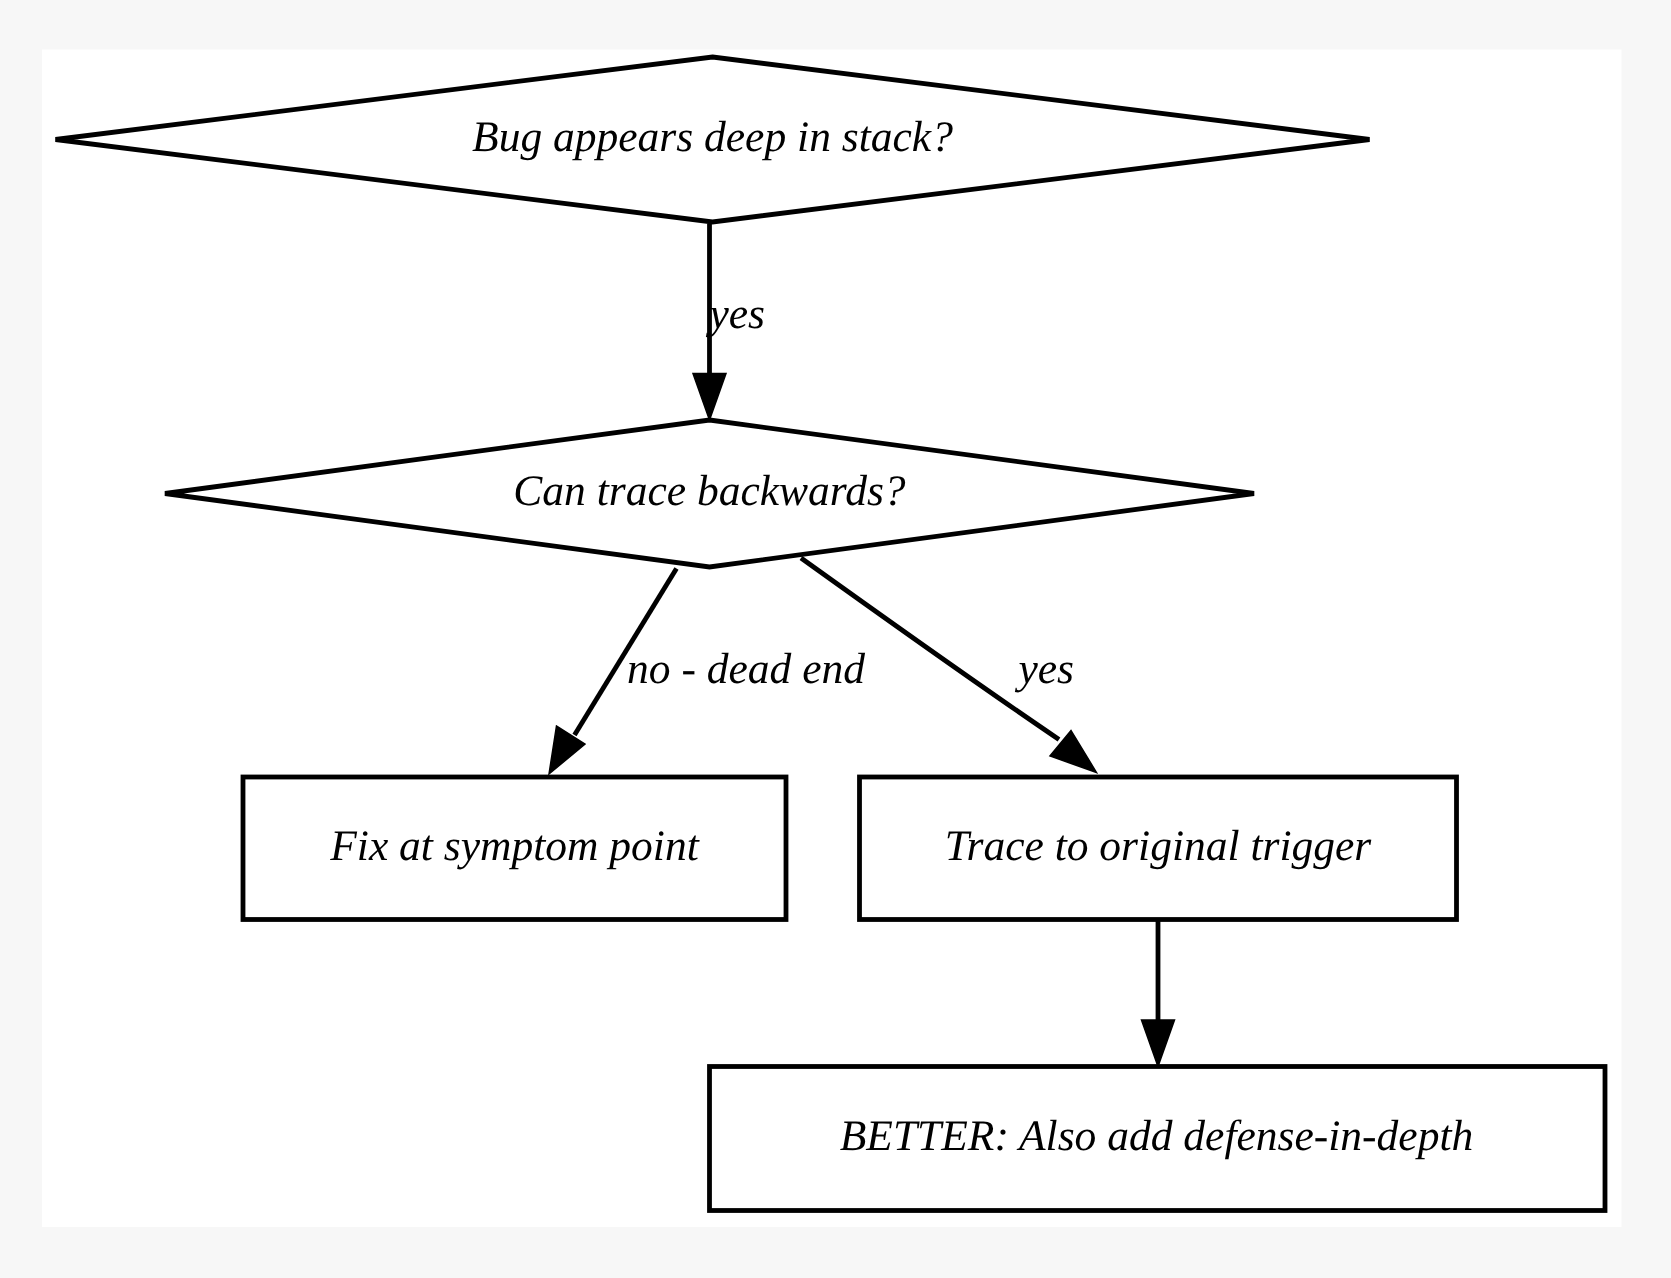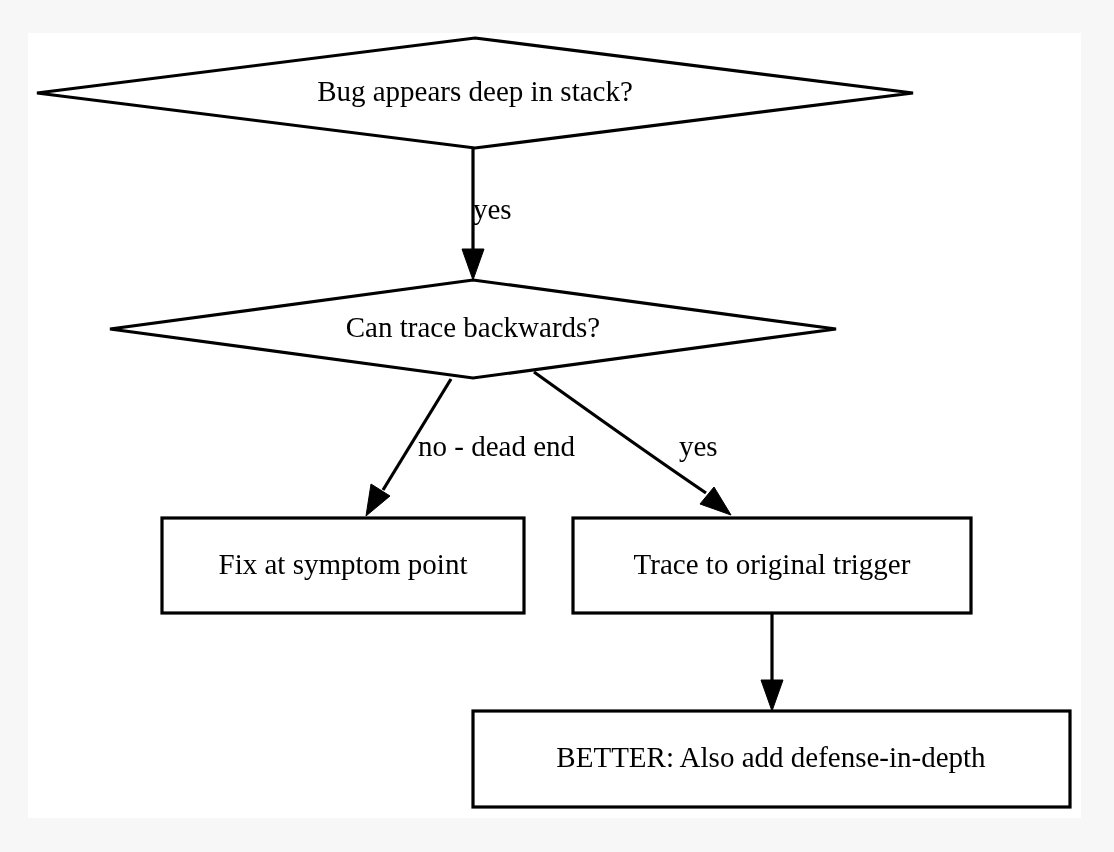--- a/index.html
+++ b/index.html
@@ -12,20 +12,21 @@
     width: 1114px;
     height: 852px;
     overflow: hidden;
     font-family: "Liberation Serif", "DejaVu Serif", serif;
   }
   #page {
     position: relative;
     width: 1114px;
     height: 852px;
     background: #f7f7f7;
+    font-style: italic;
   }
   #canvas {
     position: absolute;
     left: 28px;
     top: 33px;
     width: 1053px;
     height: 785px;
     background: #ffffff;
   }
   #graph {

